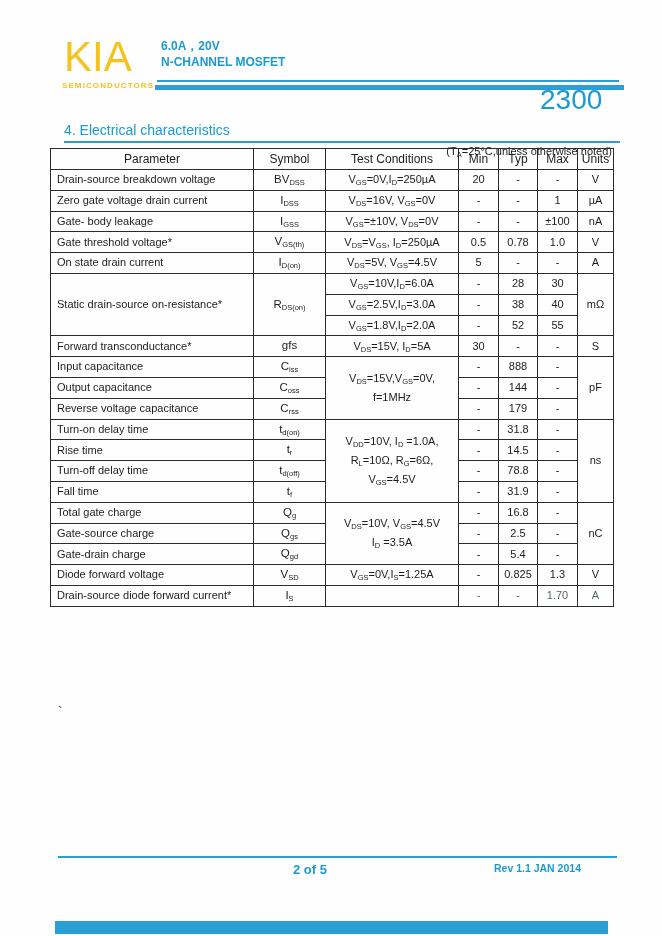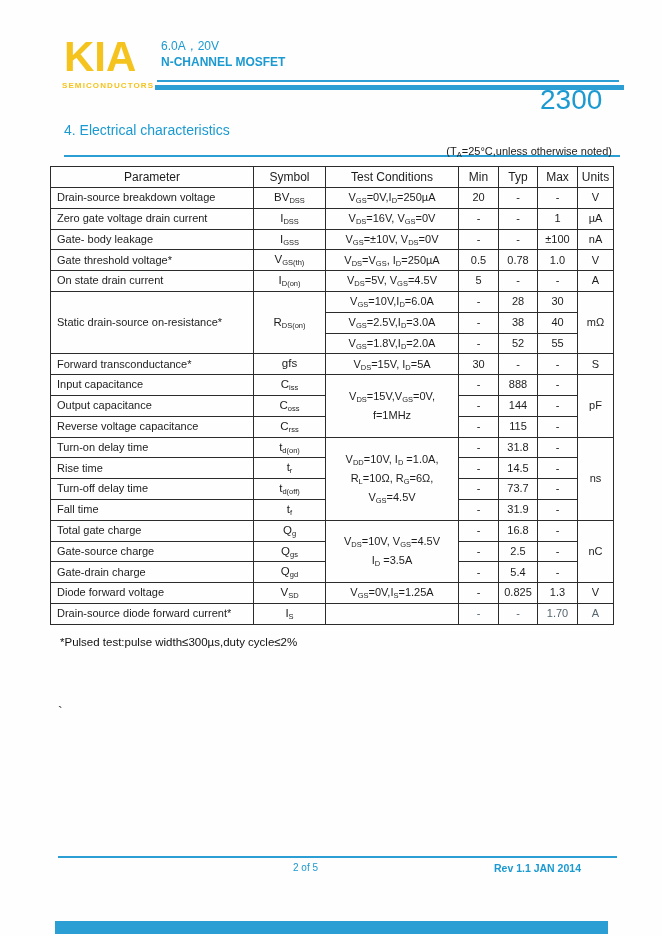--- a/index.html
+++ b/index.html
@@ -10,52 +10,52 @@
   }
   html,body{margin:0;padding:0;}
   body{
     width:662px;height:936px;position:relative;background:#ffffff;
     font-family:"Liberation Sans", sans-serif;color:var(--ink);
     overflow:hidden;
   }
   .page{position:absolute;inset:0;background:#fefefe;}
 
   
-  .logo{position:absolute;left:64px;top:36px;font-size:42px;font-weight:bold;color:var(--yellow);line-height:1;letter-spacing:0;}
+  .logo{position:absolute;left:64px;top:36px;font-size:42px;font-weight:normal;color:var(--yellow);line-height:1;letter-spacing:0;}
   .logo-sub{position:absolute;left:62px;top:81px;font-size:8px;font-weight:bold;color:var(--yellow);letter-spacing:1.1px;}
-  .rating{position:absolute;left:161px;top:38px;font-size:12px;font-weight:normal;color:var(--blue);}
+  .rating{position:absolute;left:161px;top:38px;font-size:12px;font-weight:bold;color:var(--blue);}
   .device{position:absolute;left:161px;top:55px;font-size:12px;font-weight:bold;color:var(--blue);}
   .partnum{position:absolute;left:540px;top:42px;font-size:28px;color:var(--blue);line-height:1;margin-top:44px;}
   .hline-thin{position:absolute;left:157px;top:80px;width:462px;height:2px;background:var(--blue-line);}
   .hline-thick{position:absolute;left:155px;top:85px;width:469px;height:5px;background:var(--blue-line);}
 
   
   .section-title{position:absolute;left:64px;top:122px;width:556px;color:var(--blue);
-    font-size:14px;border-bottom:2px solid var(--blue-line);padding-bottom:17px;}
+    font-size:14px;border-bottom:2px solid var(--blue-line);padding-bottom:3px;}
 
   .table-note{position:absolute;left:300px;top:145px;width:312px;text-align:right;font-size:11px;color:var(--ink);}
 
   
-  table{position:absolute;left:50px;top:166px;width:563px;border-collapse:collapse;table-layout:fixed;}
+  table{position:absolute;left:50px;top:148px;width:563px;border-collapse:collapse;table-layout:fixed;}
   th,td{border:1px solid #2b2b2b;padding:0;font-size:11px;color:var(--ink);
     text-align:center;vertical-align:middle;height:19.8px;line-height:1.2;overflow:hidden;}
   th{font-size:12px;font-weight:normal;height:20px;}
   td.param{text-align:left;padding-left:6px;}
   td.sym{font-size:11.5px;}
   td.cond{line-height:1.75;}
   sub{font-size:7.5px;line-height:0;vertical-align:-2px;}
   .muted{color:#56656e;}
 
   
   .footnote{position:absolute;left:60px;top:636px;font-size:11.5px;color:#111;}
   .stray{position:absolute;left:58px;top:704px;font-size:14px;color:#333;}
 
   
   .footer-line{position:absolute;left:58px;top:856px;width:559px;height:2px;background:var(--blue-line);}
-  .page-num{position:absolute;left:293px;top:862px;font-size:10px;font-weight:normal;color:var(--blue);}
+  .page-num{position:absolute;left:293px;top:862px;font-size:13px;font-weight:bold;color:var(--blue);}
   .rev{position:absolute;left:482px;top:862px;font-size:10.5px;font-weight:bold;color:var(--blue);padding-left:12px;}
   .bottom-bar{position:absolute;left:55px;top:921px;width:553px;height:13px;background:var(--blue-line);}
 </style>
 </head>
 <body>
 
 <div class="page">
 
   <div class="logo">KIA</div>
   <div class="logo-sub">SEMICONDUCTORS</div>
@@ -181,21 +181,21 @@
           <td class="param">Output capacitance</td>
           <td class="sym">C<sub>oss</sub></td>
           <td class="val">-</td>
           <td class="val">144</td>
           <td class="val">-</td>
         </tr>
         <tr>
           <td class="param">Reverse voltage capacitance</td>
           <td class="sym">C<sub>rss</sub></td>
           <td class="val">-</td>
-          <td class="val">115</td>
+          <td class="val">179</td>
           <td class="val">-</td>
         </tr>
         <tr>
           <td class="param">Turn-on delay time</td>
           <td class="sym">t<sub>d(on)</sub></td>
           <td class="cond" rowspan="4">V<sub>DD</sub>=10V, I<sub>D</sub> =1.0A,<br>R<sub>L</sub>=10Ω, R<sub>G</sub>=6Ω,<br>V<sub>GS</sub>=4.5V</td>
           <td class="val">-</td>
           <td class="val">31.8</td>
           <td class="val">-</td>
           <td class="unit" rowspan="4">ns</td>
@@ -204,21 +204,21 @@
           <td class="param">Rise time</td>
           <td class="sym">t<sub>r</sub></td>
           <td class="val">-</td>
           <td class="val">14.5</td>
           <td class="val">-</td>
         </tr>
         <tr>
           <td class="param">Turn-off delay time</td>
           <td class="sym">t<sub>d(off)</sub></td>
           <td class="val">-</td>
-          <td class="val">73.7</td>
+          <td class="val">78.8</td>
           <td class="val">-</td>
         </tr>
         <tr>
           <td class="param">Fall time</td>
           <td class="sym">t<sub>f</sub></td>
           <td class="val">-</td>
           <td class="val">31.9</td>
           <td class="val">-</td>
         </tr>
         <tr>
@@ -258,21 +258,20 @@
           <td class="sym">I<sub>S</sub></td>
           <td class="cond"></td>
           <td class="val muted">-</td>
           <td class="val muted">-</td>
           <td class="val muted">1.70</td>
           <td class="unit muted">A</td>
         </tr>
       </tbody>
   </table>
 
-  <div class="footnote">*Pulsed test:pulse width≤300µs,duty cycle≤2%</div>
   <div class="stray">`</div>
 
   <div class="footer-line"></div>
   <div class="page-num">2 of 5</div>
   <div class="rev">Rev 1.1 JAN 2014</div>
   <div class="bottom-bar"></div>
 
 </div>
 
 </body></html>

